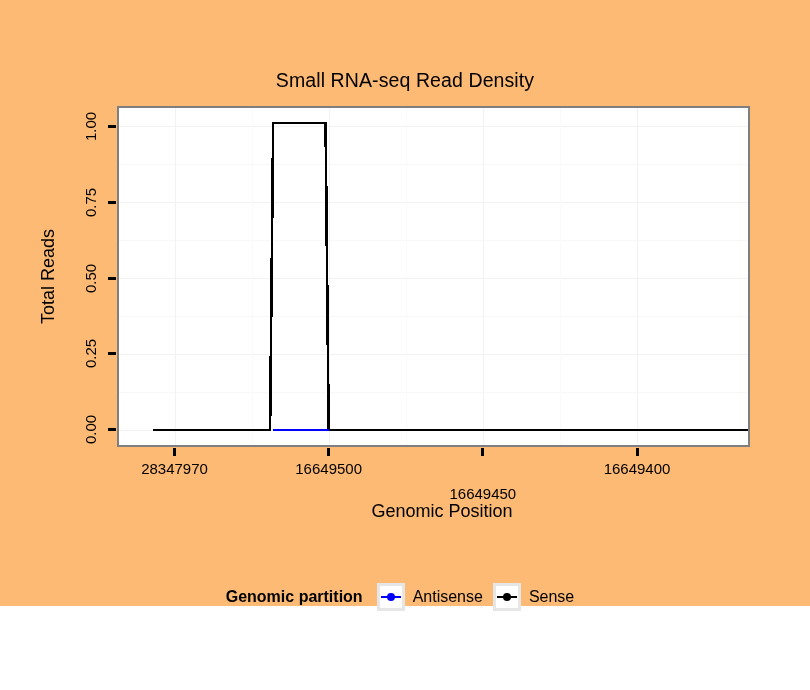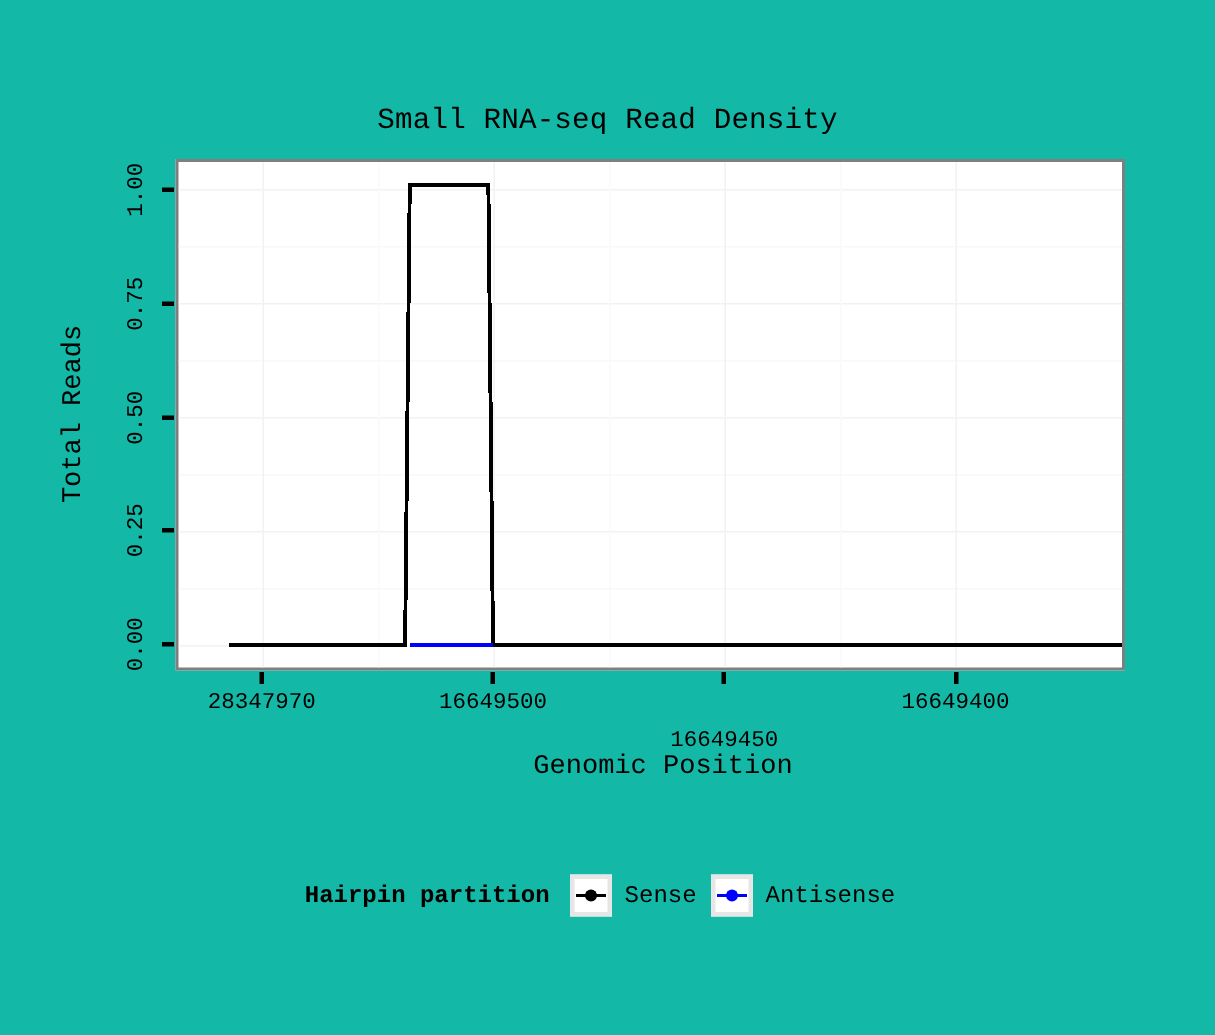--- a/index.html
+++ b/index.html
@@ -11,23 +11,22 @@
     width: 810px;
     height: 690px;
     font-family: "Liberation Sans", sans-serif;
     color: #000000;
     overflow: hidden;
   }
 
   #figure {
     position: relative;
     width: 810px;
-    height: 690px;
-    background: #14b8a6;
-    font-family: Liberation Mono, monospace;
+    height: 606px;
+    background: #fdba74;
   }
 
   
   .plot-title {
     position: absolute;
     left: 0;
     top: 69px;
     width: 810px;
     text-align: center;
     font-size: 19.5px;
@@ -269,32 +268,32 @@
       <div class="xtick-label" style="left: 328.667px; top: 460px;">16649500</div>
       <div class="xtick-mark" style="left: 481.333px; top: 448px;"></div>
       <div class="xtick-label" style="left: 482.833px; top: 460px; margin-top: 25px;">16649450</div>
       <div class="xtick-mark" style="left: 635.5px; top: 448px;"></div>
       <div class="xtick-label" style="left: 637px; top: 460px;">16649400</div>
     </div>
 
   <div class="x-axis-title">Genomic Position</div>
 
   <div id="legend">
-    <div class="legend-title">Hairpin partition</div>
+    <div class="legend-title">Genomic partition</div>
     <div id="legend-items" style="display:flex; align-items:center;">
+        <div class="legend-item">
+          <div class="legend-key">
+            <div class="key-line" style="background: rgb(0, 0, 255);"></div>
+            <div class="key-dot" style="background: rgb(0, 0, 255);"></div>
+          </div>
+          <div class="legend-label">Antisense</div>
+        </div>
         <div class="legend-item">
           <div class="legend-key">
             <div class="key-line" style="background: rgb(0, 0, 0);"></div>
             <div class="key-dot" style="background: rgb(0, 0, 0);"></div>
           </div>
           <div class="legend-label">Sense</div>
         </div>
-        <div class="legend-item">
-          <div class="legend-key">
-            <div class="key-line" style="background: rgb(0, 0, 255);"></div>
-            <div class="key-dot" style="background: rgb(0, 0, 255);"></div>
-          </div>
-          <div class="legend-label">Antisense</div>
-        </div>
       </div>
   </div>
 
 </div>
 
 </body></html>

